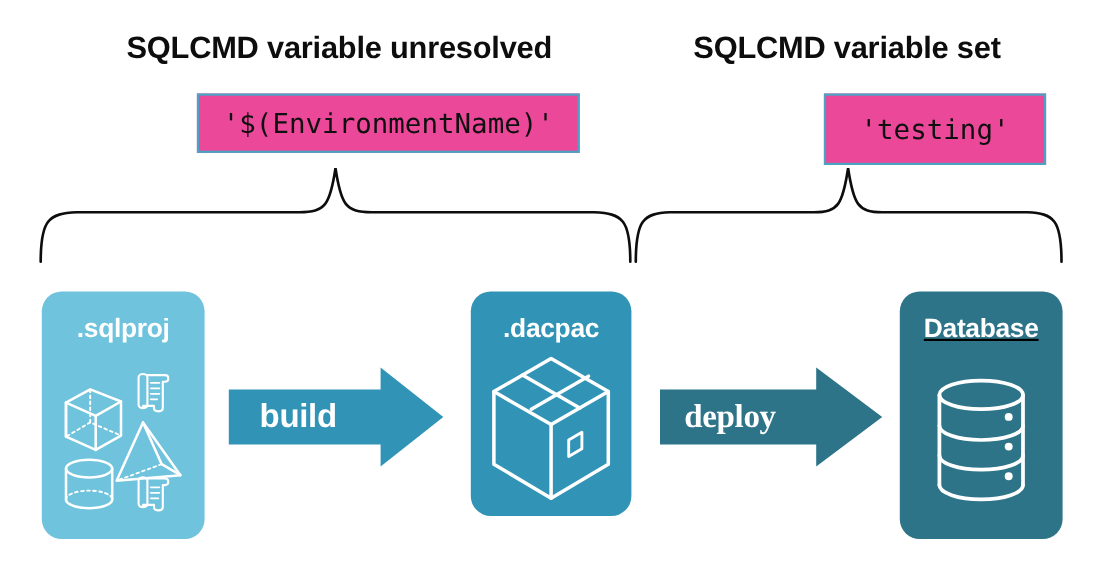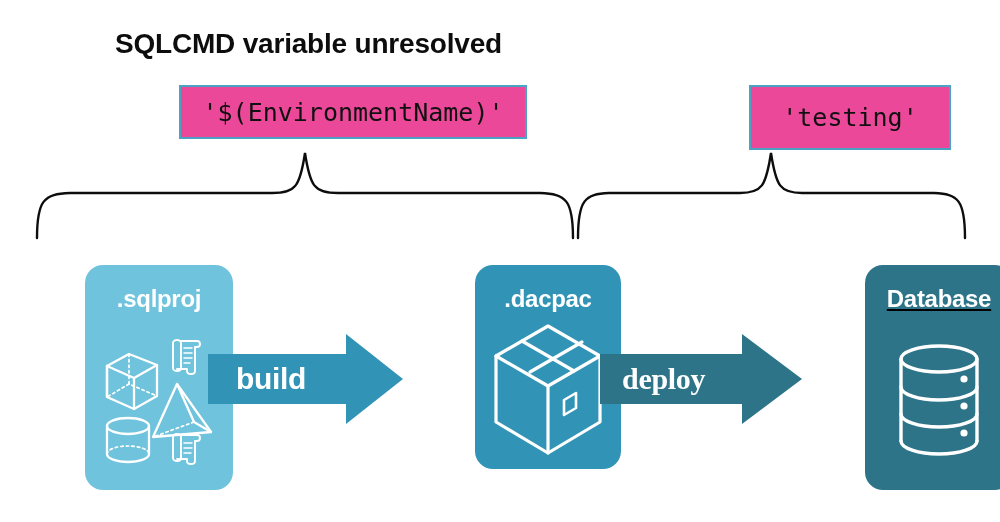--- a/index.html
+++ b/index.html
@@ -48,21 +48,20 @@
     margin-left: 48px;
   }
 
   
   .card {
     border-radius: 18px;
     box-sizing: border-box;
     display: flex;
     flex-direction: column;
     align-items: center;
-    margin-left: 47px;
   }
   .card-label {
     font-family: "Liberation Sans", sans-serif;
     font-weight: bold;
     font-size: 24px;
     color: #ffffff;
     letter-spacing: -0.3px;
     white-space: nowrap;
     margin-top: 20px;
   }
@@ -88,20 +87,21 @@
 
   svg { display: block; overflow: visible; }
 </style>
 </head>
 <body>
 
 <div id="stage">
 
   <div class="heading abs" style="left:115px; top:28px; width:380px;">SQLCMD variable unresolved</div>
 
+  <div class="heading abs" style="left:600px; top:28px; width:340px;">SQLCMD variable set</div>
 
   <div class="codebox abs" style="left:131px; top:85px; width:348px; height:54px;">'$(EnvironmentName)'</div>
 
   <div class="codebox abs" style="left:701px; top:85px; width:202px; height:65px;">'testing'</div>
 
   <svg class="abs" style="left:0px; top:140px; width:1000px; height:110px;" viewBox="0 0 1000 110">
 
     <path d="M 37 98
              C 37 60, 44 54, 70 53
              L 272 53

